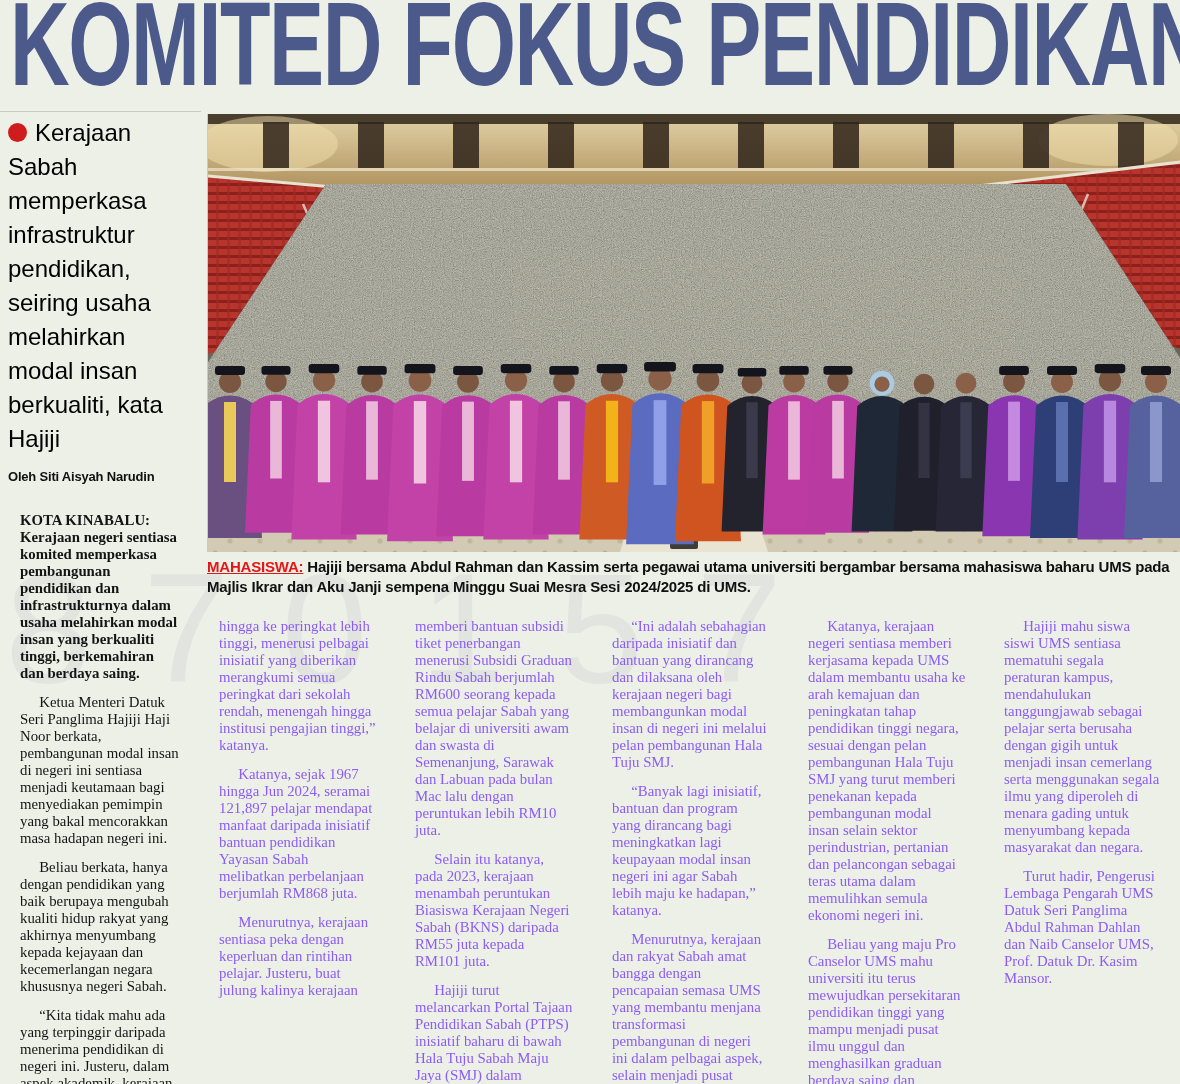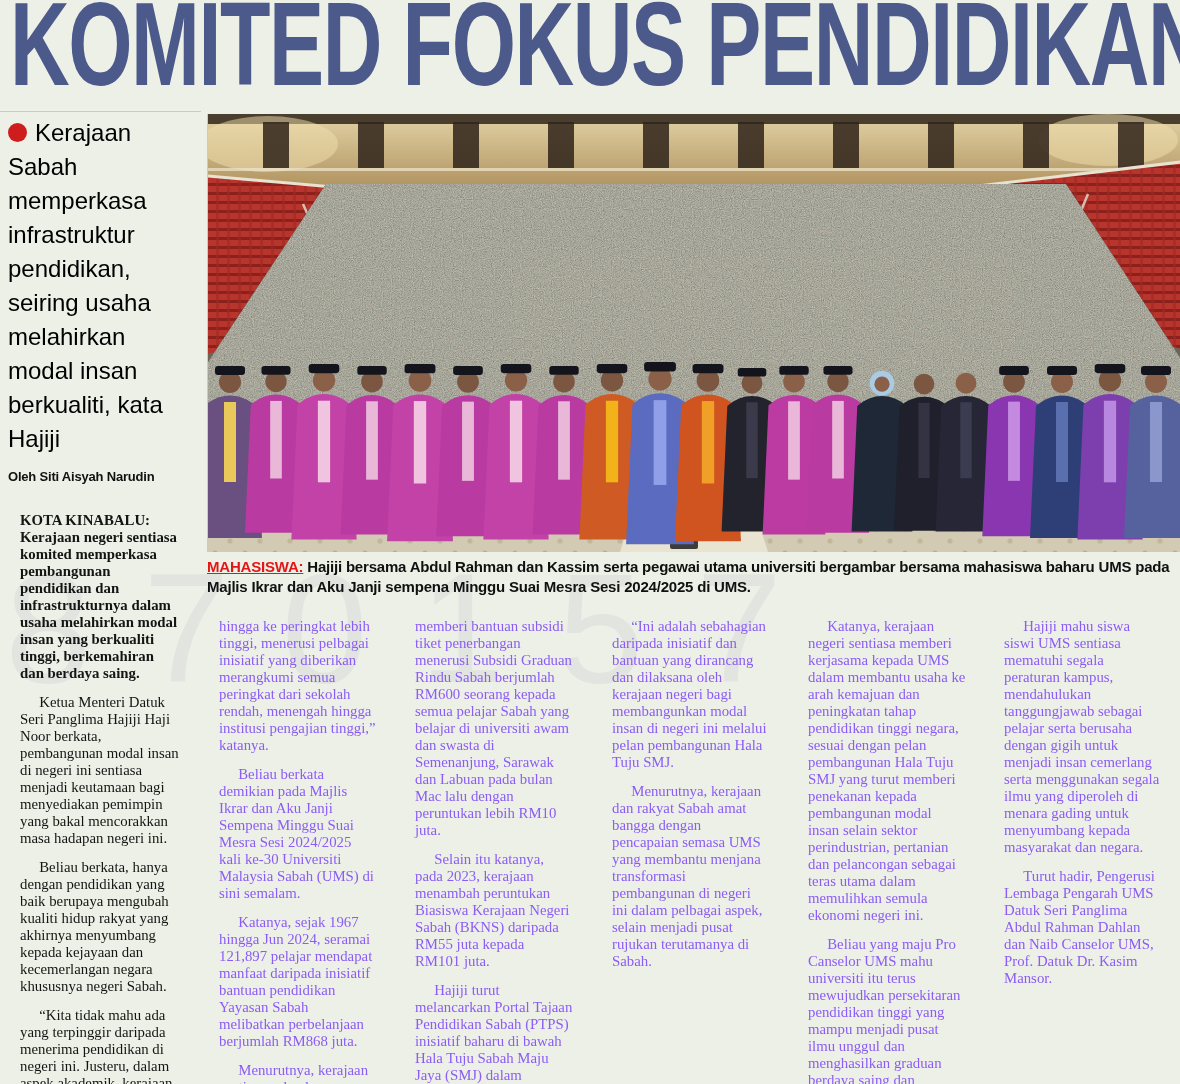--- a/index.html
+++ b/index.html
@@ -270,33 +270,33 @@
       </g>
     </svg>
   </figure>
 
   <div class="caption"><span class="cap-label">MAHASISWA:</span><span> Hajiji bersama Abdul Rahman dan Kassim serta pegawai utama universiti bergambar bersama mahasiswa baharu UMS pada Majlis Ikrar dan Aku Janji sempena Minggu Suai Mesra Sesi 2024/2025 di UMS.</span></div>
 
   <div class="watermark">870157</div>
 
   <section class="col col-a">
     <p>hingga ke peringkat lebih tinggi, menerusi pelbagai inisiatif yang diberikan merangkumi semua peringkat dari sekolah rendah, menengah hingga institusi pengajian tinggi,” katanya.</p>
-    <p class="indent">Beliau berkata demikian pada Majlis Ikrar dan Aku Janji Sempena Minggu Suai Mesra Sesi 2024/2025 kali ke-30 Universiti Malaysia Sabah (UMS) di sini semalam.</p>
     <p class="indent">Katanya, sejak 1967 hingga Jun 2024, seramai 121,897 pelajar mendapat manfaat daripada inisiatif bantuan pendidikan Yayasan Sabah melibatkan perbelanjaan berjumlah RM868 juta.</p>
     <p class="indent">Menurutnya, kerajaan sentiasa peka dengan keperluan dan rintihan pelajar. Justeru, buat julung kalinya kerajaan</p>
   </section>
 
   <section class="col col-b">
     <p>memberi bantuan subsidi tiket penerbangan menerusi Subsidi Graduan Rindu Sabah berjumlah RM600 seorang kepada semua pelajar Sabah yang belajar di universiti awam dan swasta di Semenanjung, Sarawak dan Labuan pada bulan Mac lalu dengan peruntukan lebih RM10 juta.</p>
     <p class="indent">Selain itu katanya, pada 2023, kerajaan menambah peruntukan Biasiswa Kerajaan Negeri Sabah (BKNS) daripada RM55 juta kepada RM101 juta.</p>
     <p class="indent">Hajiji turut melancarkan Portal Tajaan Pendidikan Sabah (PTPS) inisiatif baharu di bawah Hala Tuju Sabah Maju Jaya (SMJ) dalam memperkasakan serta melancarkan penyaluran bantuan kepada anak Sabah terutama pada peringkat pengajian</p>
   </section>
 
   <section class="col col-c">
     <p class="indent">“Ini adalah sebahagian daripada inisiatif dan bantuan yang dirancang dan dilaksana oleh kerajaan negeri bagi membangunkan modal insan di negeri ini melalui pelan pembangunan Hala Tuju SMJ.</p>
+    <p class="indent">“Banyak lagi inisiatif, bantuan dan program yang dirancang bagi meningkatkan lagi keupayaan modal insan negeri ini agar Sabah lebih maju ke hadapan,” katanya.</p>
     <p class="indent">Menurutnya, kerajaan dan rakyat Sabah amat bangga dengan pencapaian semasa UMS yang membantu menjana transformasi pembangunan di negeri ini dalam pelbagai aspek, selain menjadi pusat rujukan terutamanya di Sabah.</p>
   </section>
 
   <section class="col col-d">
     <p class="indent">Katanya, kerajaan negeri sentiasa memberi kerjasama kepada UMS dalam membantu usaha ke arah kemajuan dan peningkatan tahap pendidikan tinggi negara, sesuai dengan pelan pembangunan Hala Tuju SMJ yang turut memberi penekanan kepada pembangunan modal insan selain sektor perindustrian, pertanian dan pelancongan sebagai teras utama dalam memulihkan semula ekonomi negeri ini.</p>
     <p class="indent">Beliau yang maju Pro Canselor UMS mahu universiti itu terus mewujudkan persekitaran pendidikan tinggi yang mampu menjadi pusat ilmu unggul dan menghasilkan graduan berdaya saing dan berinovasi bagi memenuhi keperluan tenaga kerja mahir untuk negara dan negeri Sabah.</p>
   </section>
 
   <section class="col col-e">
     <p class="indent">Hajiji mahu siswa siswi UMS sentiasa mematuhi segala peraturan kampus, mendahulukan tanggungjawab sebagai pelajar serta berusaha dengan gigih untuk menjadi insan cemerlang serta menggunakan segala ilmu yang diperoleh di menara gading untuk menyumbang kepada masyarakat dan negara.</p>

